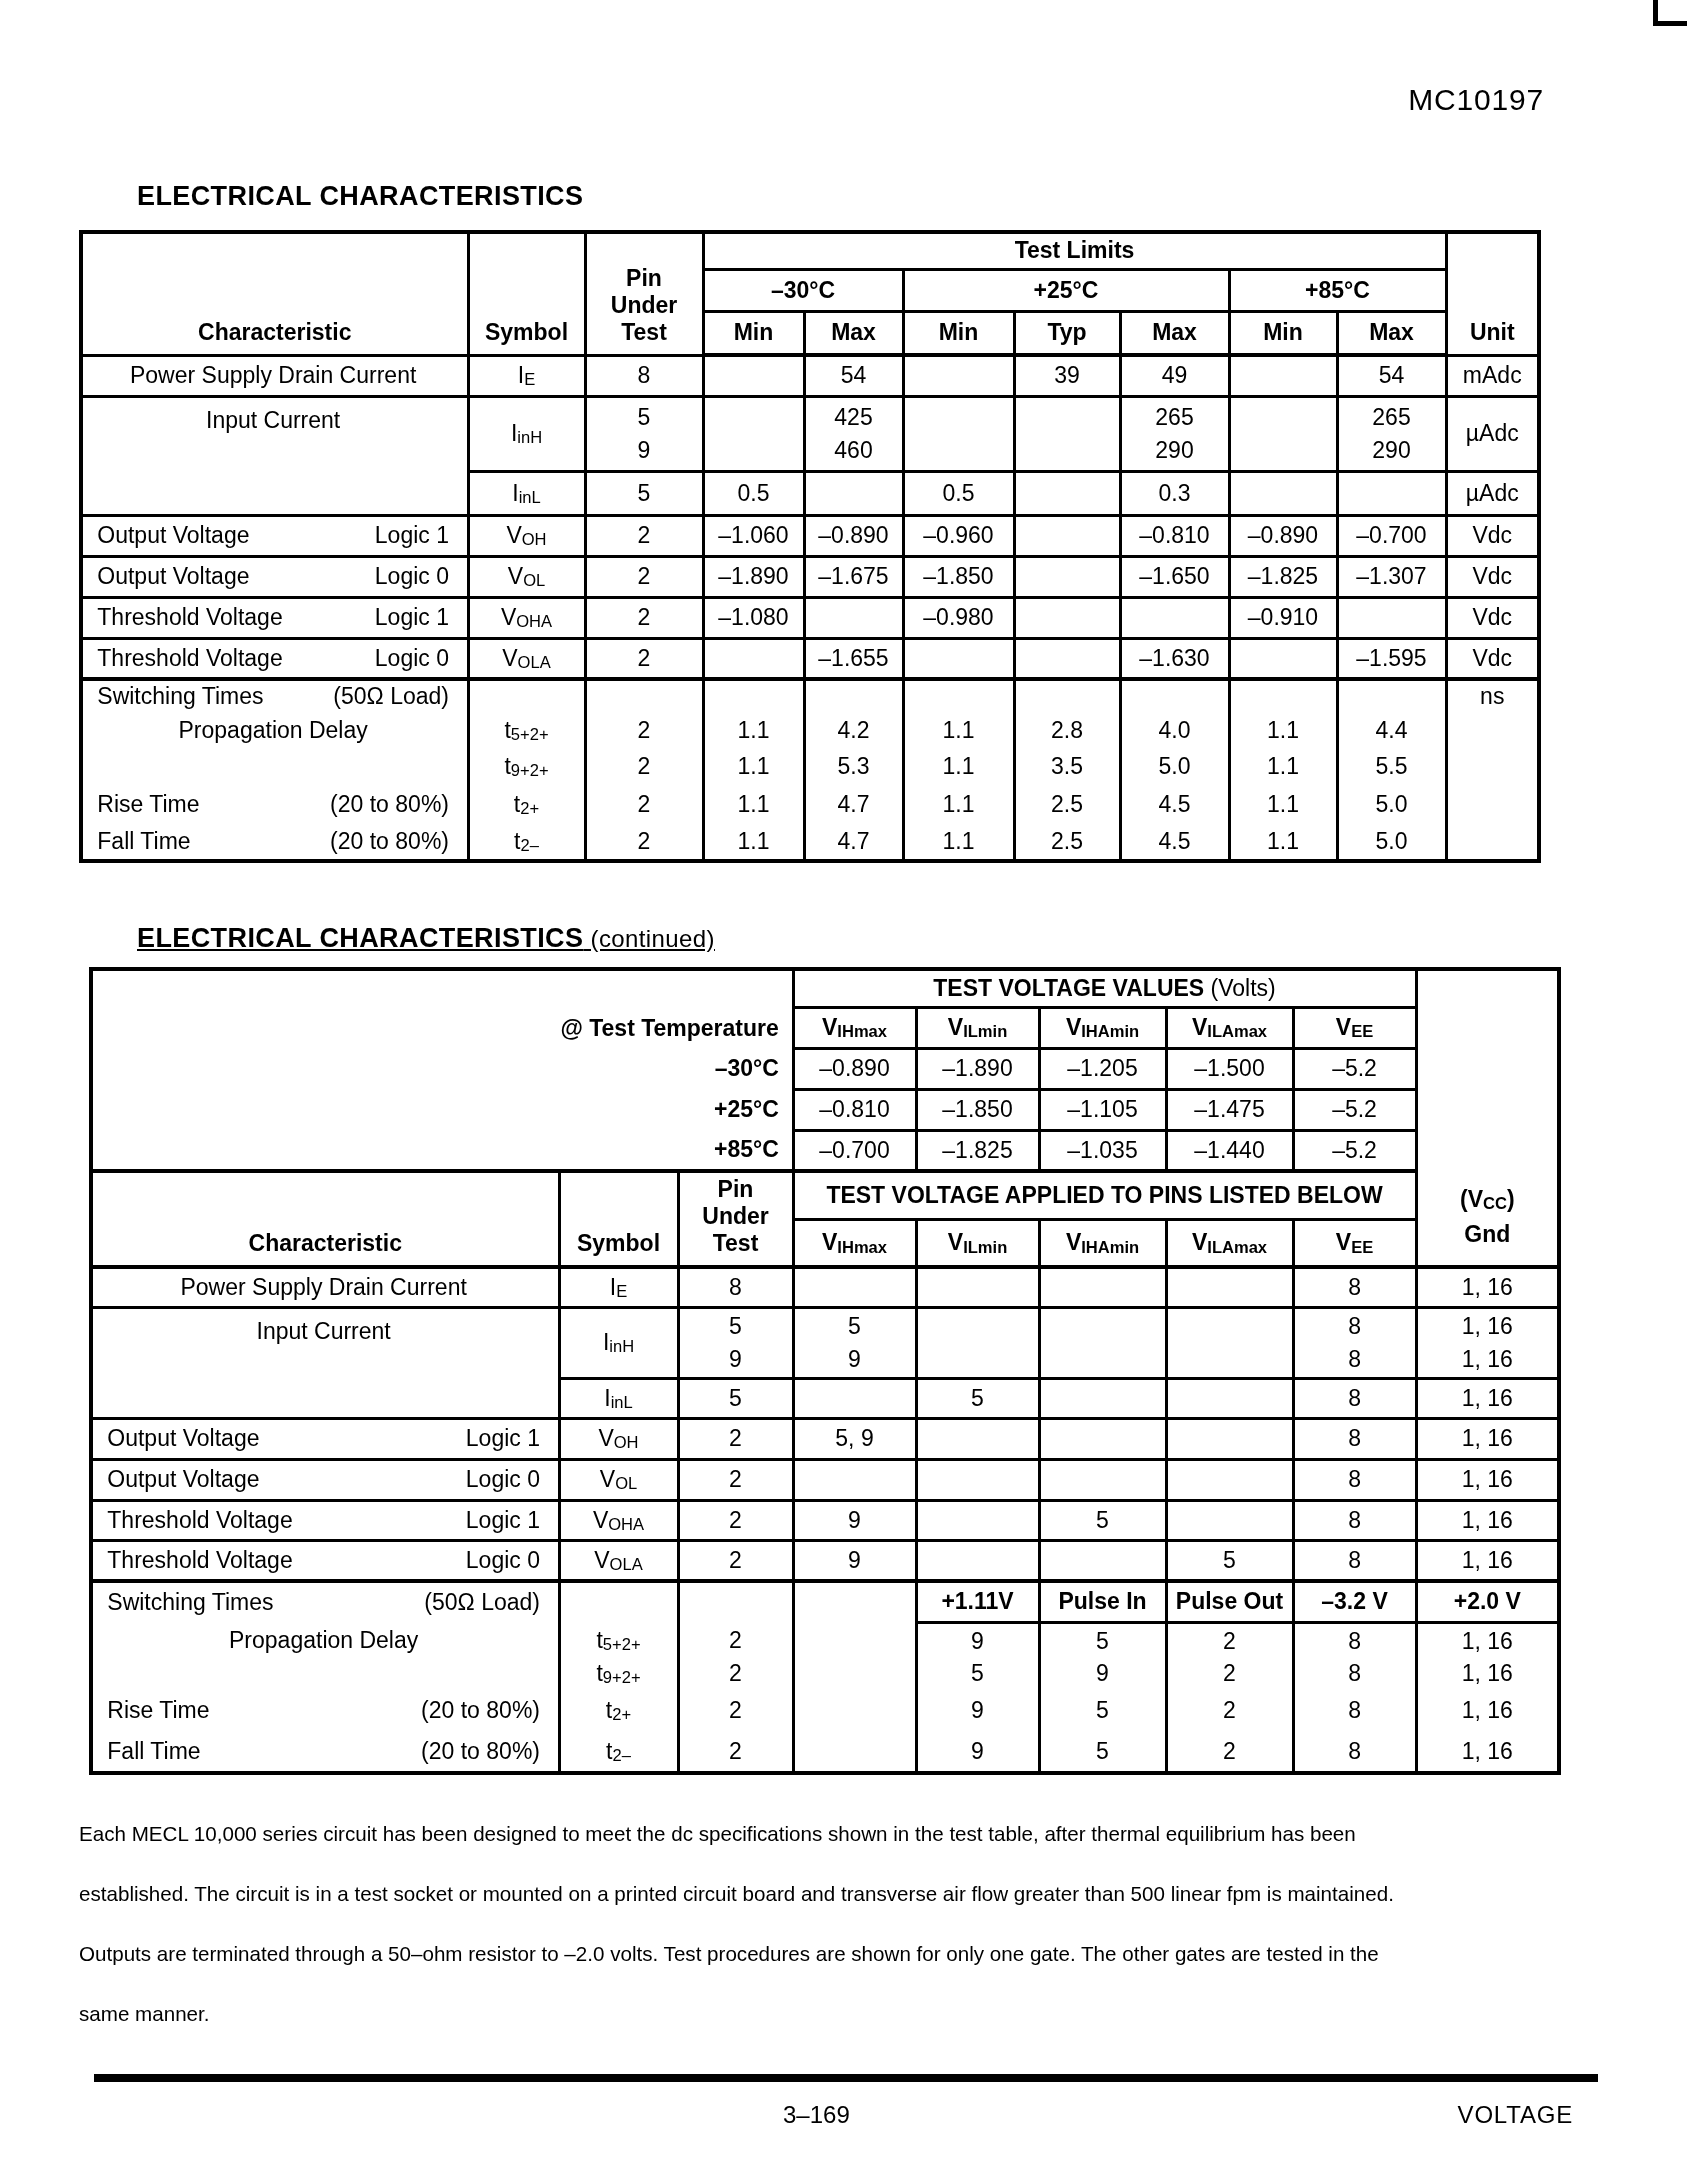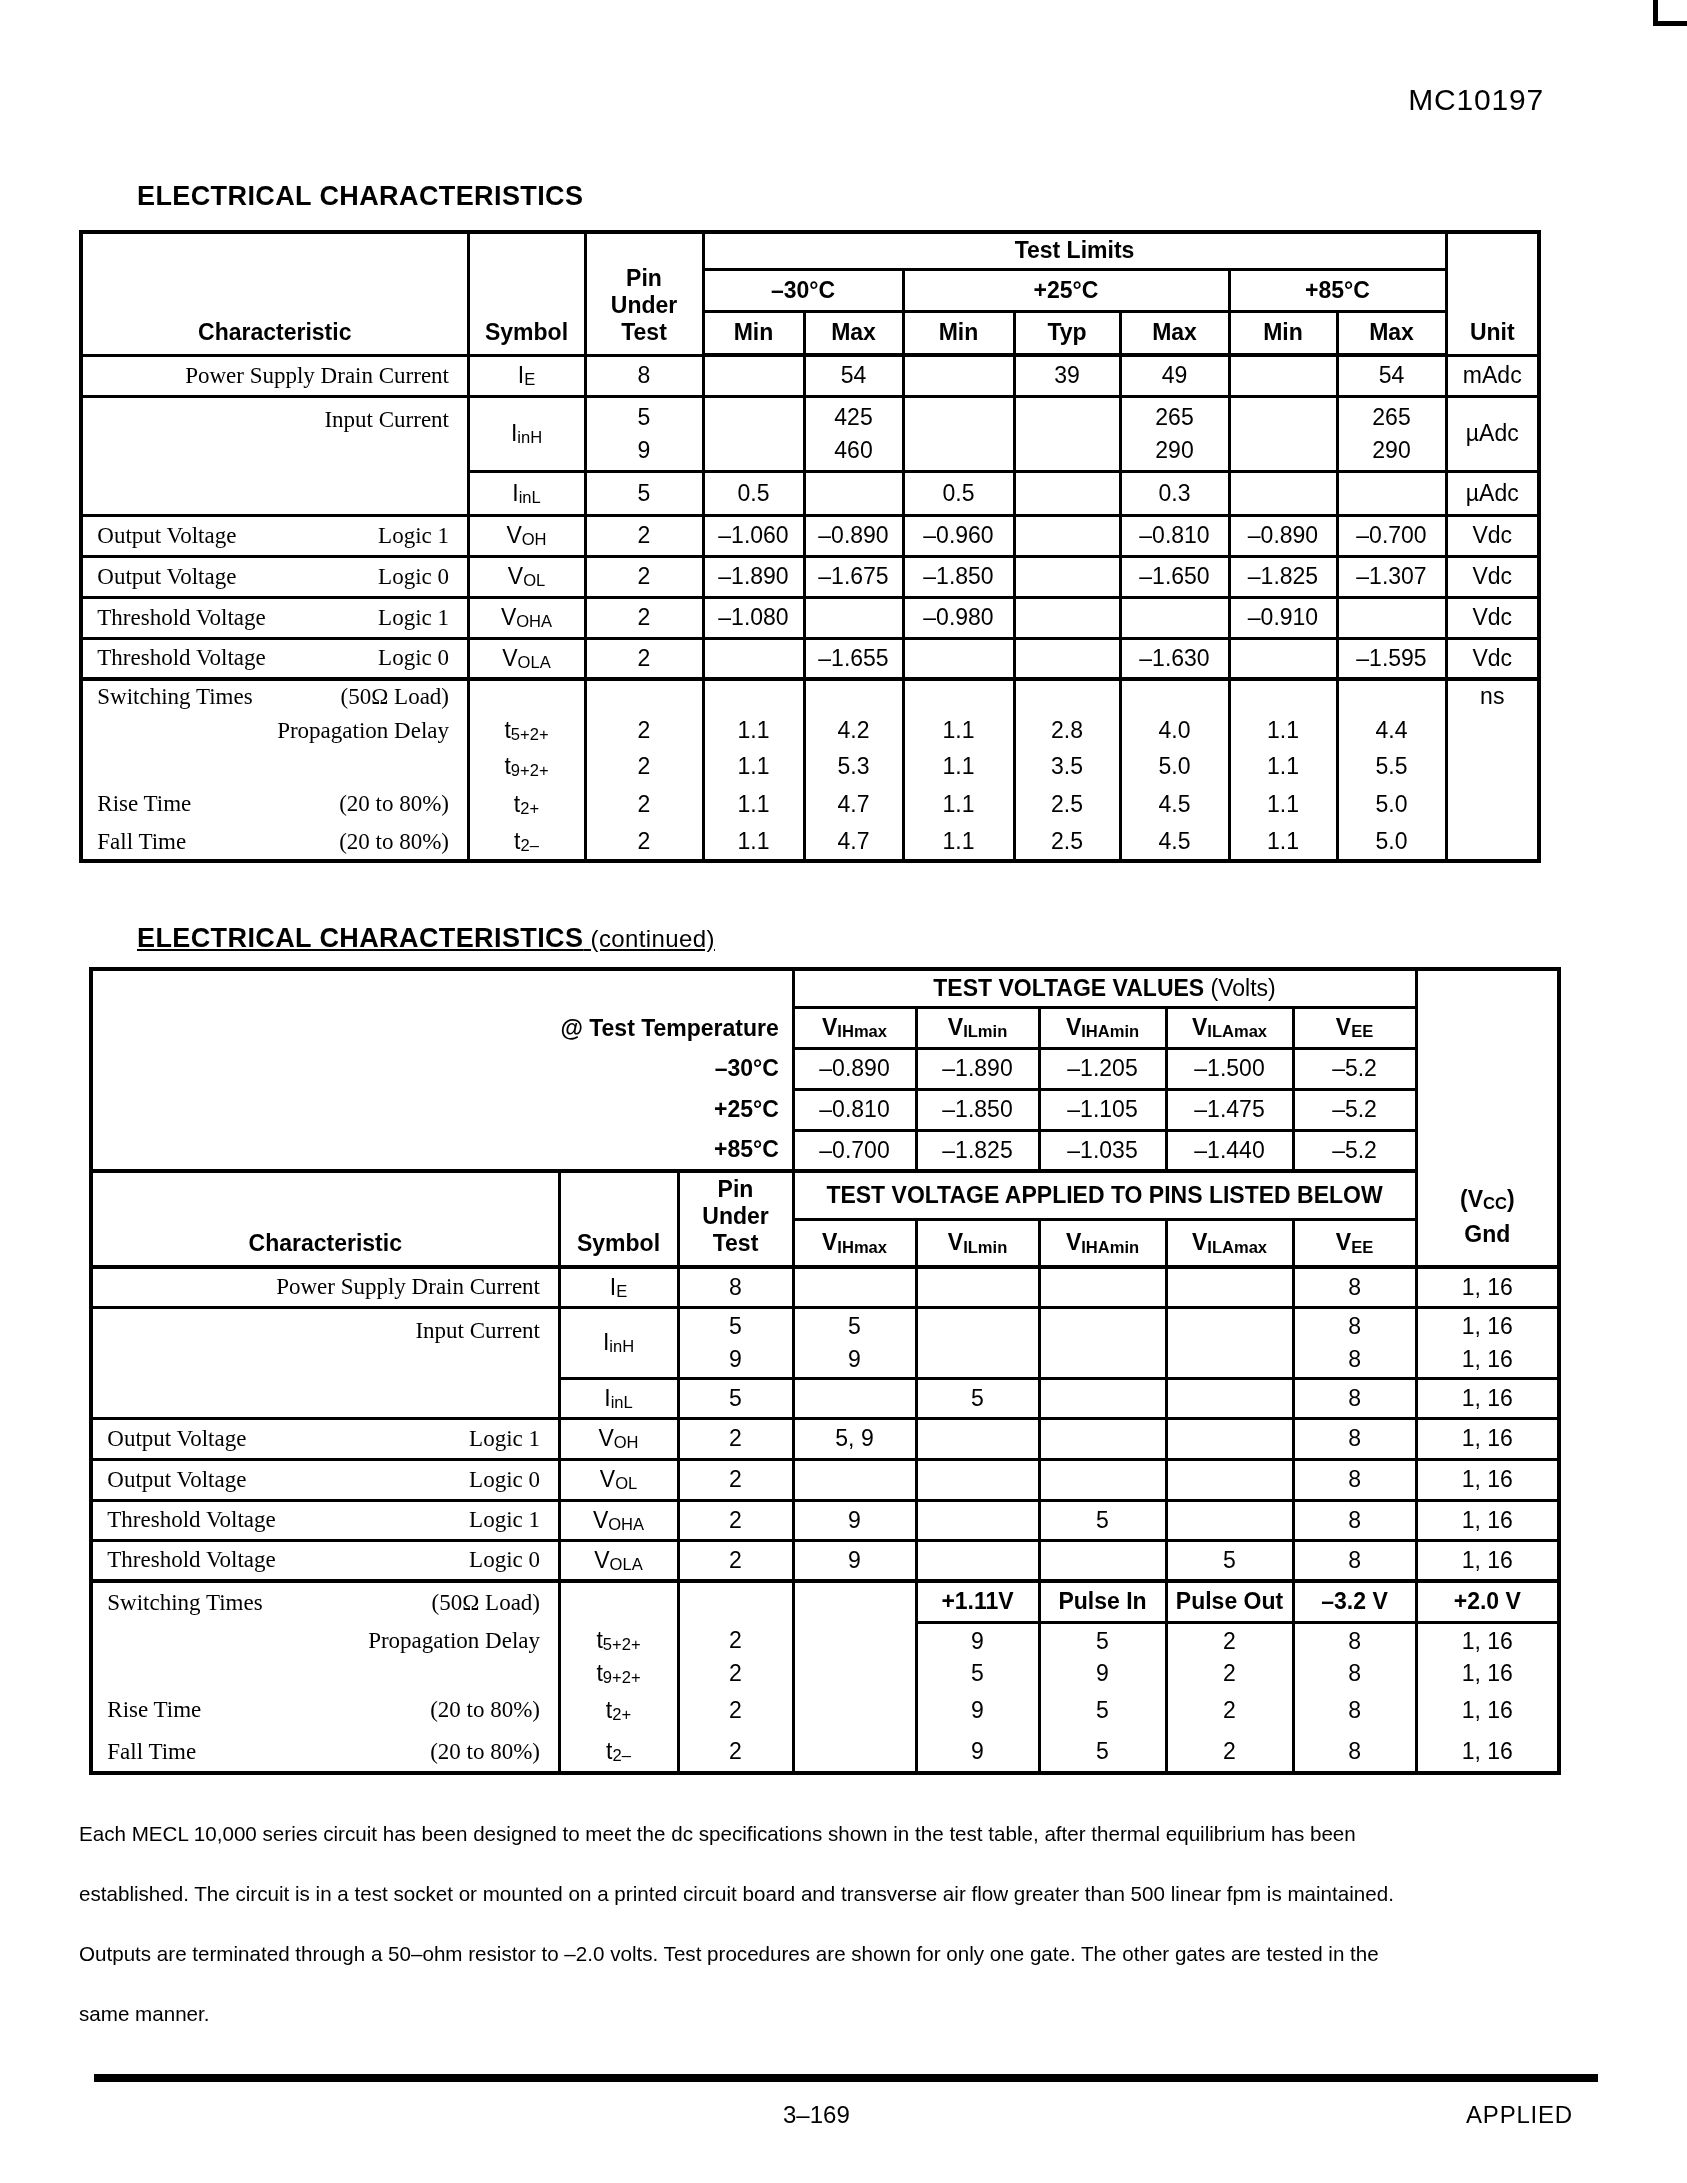--- a/index.html
+++ b/index.html
@@ -21,21 +21,21 @@
   th{font-weight:bold;}
   .ln{line-height:33px;}
   .pin-h .ln{line-height:27px;}
   sub{font-size:0.72em;position:relative;top:0.15em;vertical-align:baseline;}
   .sy sub{letter-spacing:0;}
   
   tr.hb1{height:37px;} tr.hb2{height:42px;} tr.hb3{height:44px;}
   tr.hb3 th{border-bottom:4px solid #000;}
   th.vb{vertical-align:bottom;padding-bottom:8px;}
   
-  td.char{text-align:right;padding-left:14.3px;padding-right:17.5px;font-family:Liberation Serif, serif;}
+  td.char{text-align:center;padding-left:14.3px;padding-right:17.5px;}
   .split{display:flex;justify-content:space-between;align-items:baseline;}
   td.topal{vertical-align:top;padding-top:9.5px;}
   
   tr.sw td{border-top-style:none;border-bottom-style:none;}
   tr.sw0 td{border-top:4px solid #000;}
   tr.sw0 td.shd{border-bottom:3.2px solid #000;font-weight:bold;}
   tr.swl td{border-bottom:4.8px solid #000;}
   
   td.tleft{text-align:right;padding-right:12.7px;font-weight:bold;
            border-top-style:none;border-bottom-style:none;}
@@ -574,16 +574,16 @@
 
   <div class="note">
     <div>Each MECL 10,000 series circuit has been designed to meet the dc specifications shown in the test table, after thermal equilibrium has been</div>
     <div>established. The circuit is in a test socket or mounted on a printed circuit board and transverse air flow greater than 500 linear fpm is maintained.</div>
     <div>Outputs are terminated through a 50–ohm resistor to –2.0 volts. Test procedures are shown for only one gate. The other gates are tested in the</div>
     <div>same manner.</div>
   </div>
 
   <div class="rule"></div>
   <div class="pnum">3–169</div>
-  <div class="brand">APPLIED</div>
+  <div class="brand">VOLTAGE</div>
 
 </div>
 
 
 </body></html>

